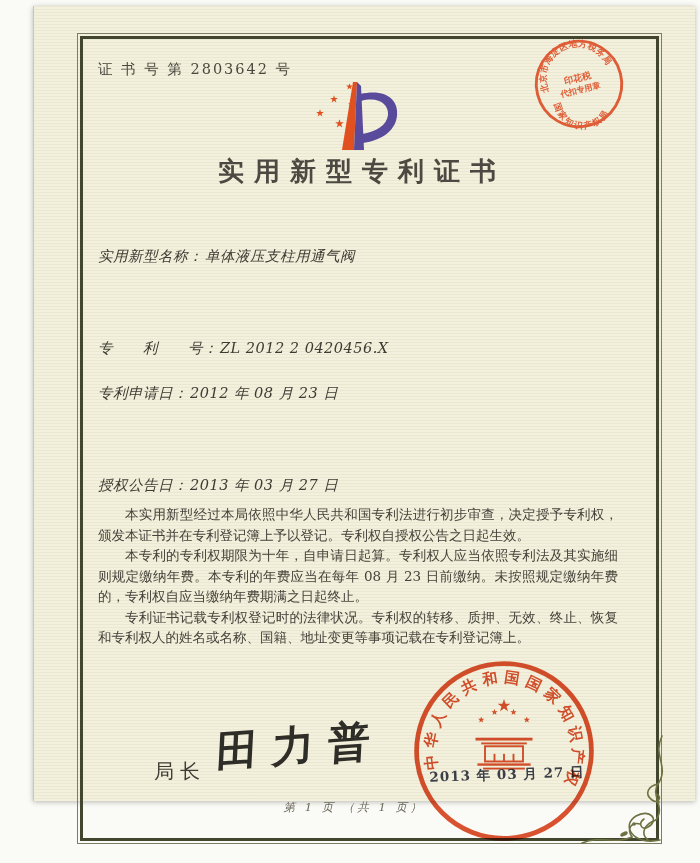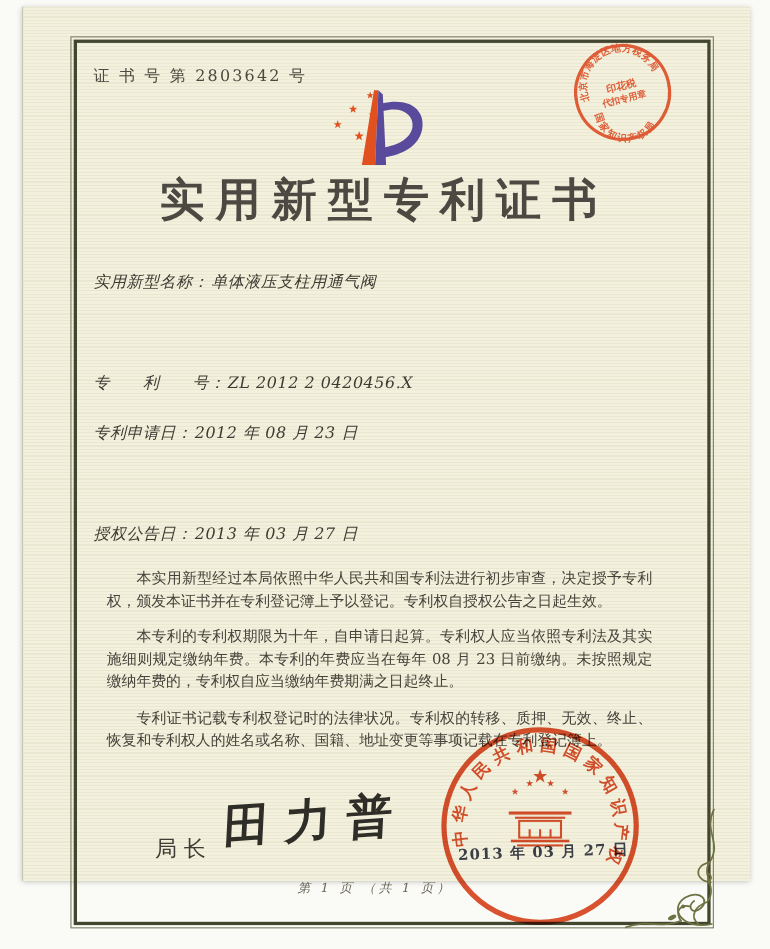--- a/index.html
+++ b/index.html
@@ -3,21 +3,21 @@
 <meta charset="utf-8">
 <style>
   html,body{margin:0;padding:0;}
   body{
     width:700px;height:863px;
     background:#fafaf7;
     font-family:"DejaVu Serif","Liberation Serif",serif;
     position:relative;overflow:hidden;
   }
   .page{
-    position:absolute;left:20px;top:6px;width:661px;height:795px;
+    position:absolute;left:33px;top:6px;width:661px;height:795px;
     background:
       repeating-linear-gradient(180deg, rgba(170,176,120,.13) 0px, rgba(170,176,120,.13) 1px, rgba(0,0,0,0) 1px, rgba(0,0,0,0) 3px),
       #f3f0dd;
     box-shadow:0 1px 5px rgba(60,60,50,.35);
     border-left:1px solid #c9c7b6;
   }
   .frame{
     position:absolute;left:43px;top:27px;width:585px;height:811px;
     border:1px solid #7b7e63;
     padding:2px;box-sizing:border-box;
@@ -27,35 +27,35 @@
     border:3px solid #43462f;
   }
   .cert-no{
     position:absolute;left:64px;top:54px;
     font-size:14.5px;color:#4a483f;letter-spacing:2px;white-space:nowrap;
   }
   .logo{position:absolute;left:272px;top:72px;width:100px;height:84px;}
   .tax-seal{position:absolute;left:497px;top:30px;width:96px;height:96px;opacity:.92;}
   .title{
     position:absolute;left:8px;top:148px;width:640px;
-    text-align:center;font-size:41px;font-weight:600;color:#4b4941;
+    text-align:center;font-size:26px;font-weight:600;color:#4b4941;
     letter-spacing:10px;white-space:nowrap;font-family:Liberation Mono, monospace;
   }
   .field{
     position:absolute;left:64px;
     font-size:14.5px;color:#3d3b33;white-space:nowrap;letter-spacing:.5px;font-style:italic;
   }
   .f0{top:241px}.f1{top:288px}.f2{top:333px}.f3{top:378px}.f4{top:424px}.f5{top:470px}
   .field .lab{margin-right:2px;}
   .paras{
     position:absolute;left:64px;top:498px;width:520px;
     font-size:13.5px;line-height:20.5px;color:#44423a;
     text-align:justify;
   }
-  .paras p{margin:12px;text-indent:2em;}
+  .paras p{margin:0;text-indent:2em;}
   .sig-label{
     position:absolute;left:120px;top:752px;
     font-size:20px;color:#3e3c34;letter-spacing:6px;white-space:nowrap;font-family:Liberation Serif, serif;
   }
   .sig-name{
     position:absolute;left:182px;top:712px;
     font-size:42px;font-weight:700;color:#2f2d27;
     letter-spacing:14px;white-space:nowrap;
     transform:rotate(-4deg) skewX(-7deg);
   }

